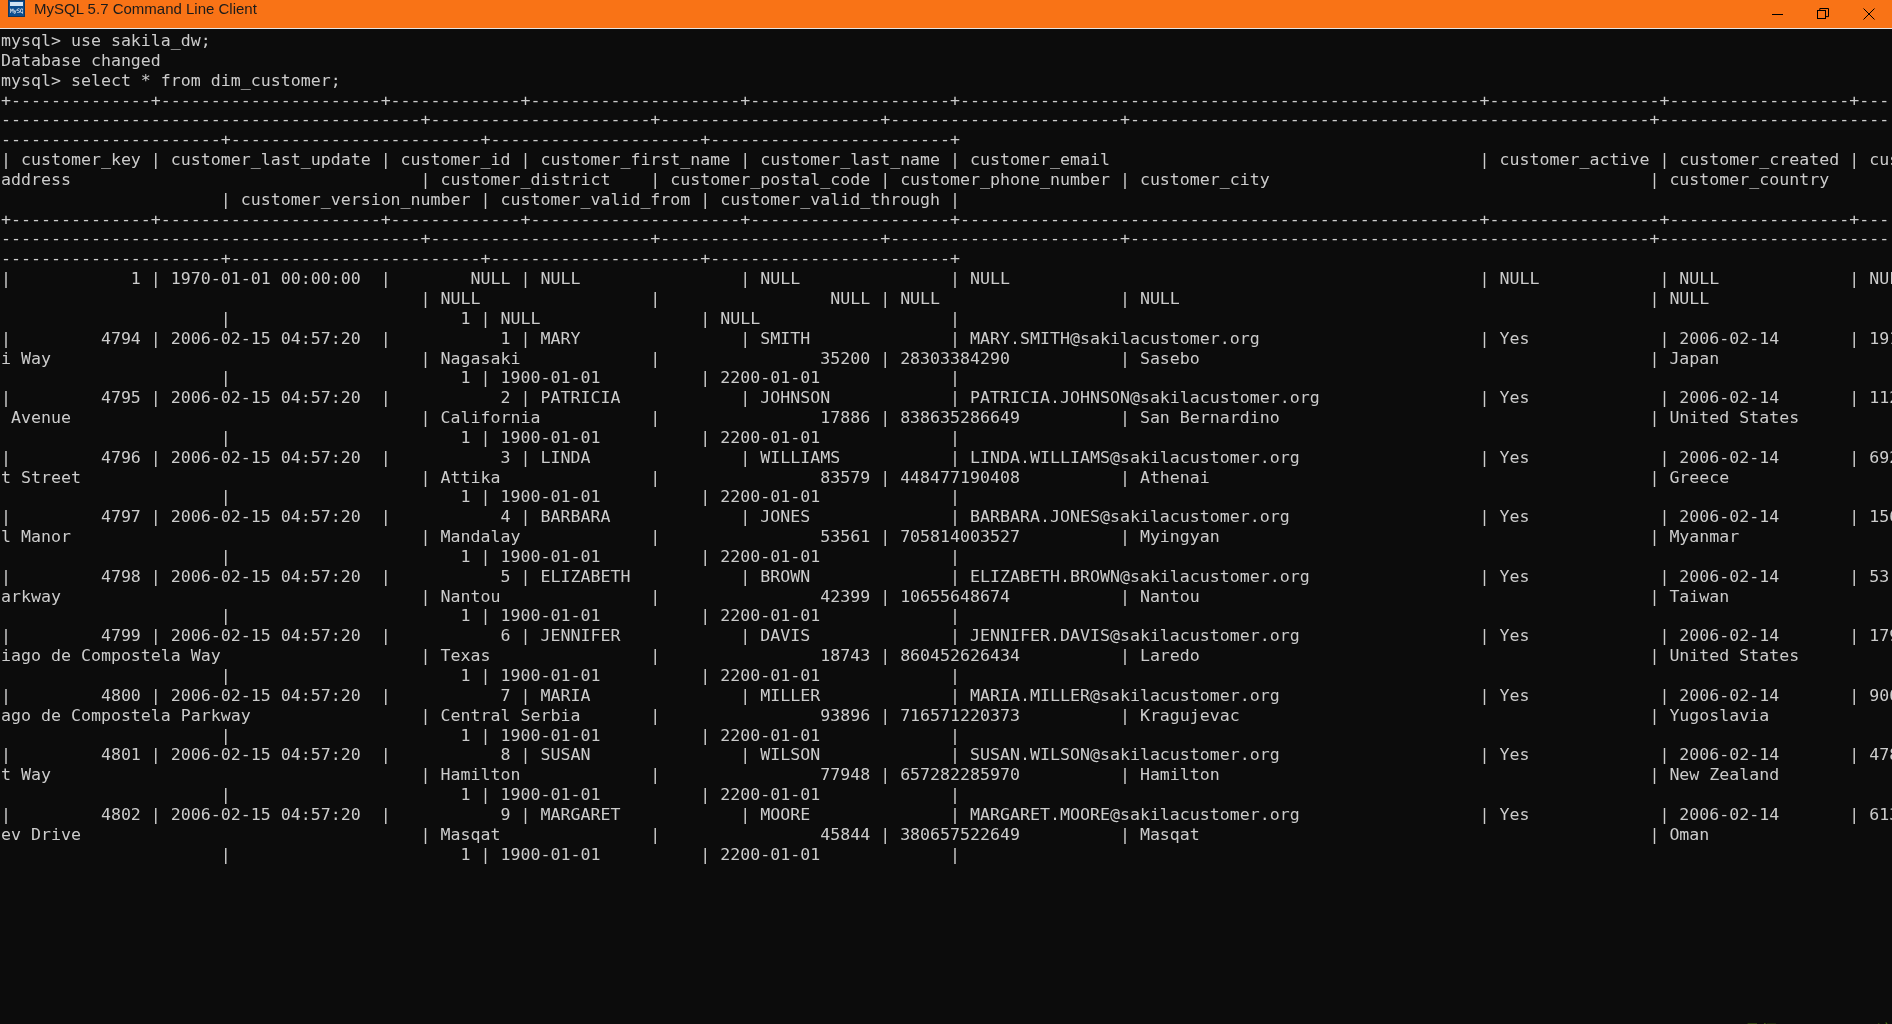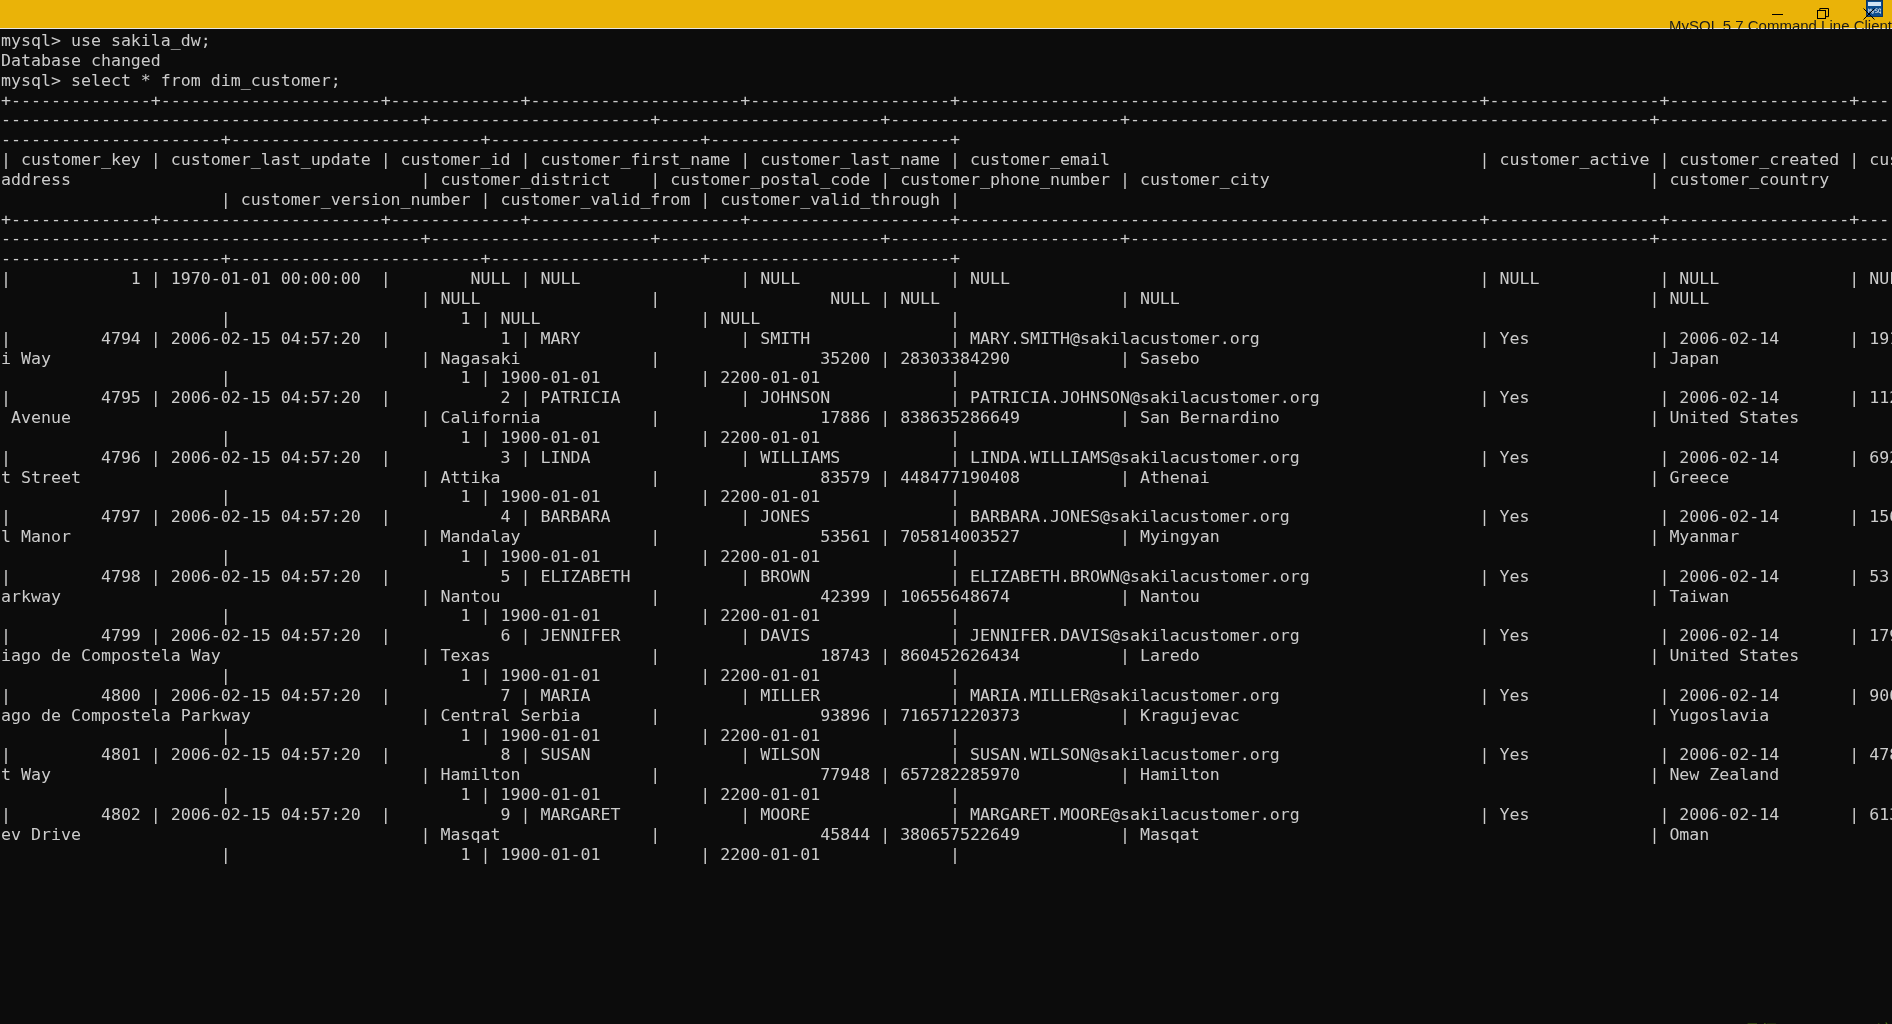--- a/index.html
+++ b/index.html
@@ -11,26 +11,25 @@
   body {
     width: 1892px;
     height: 1024px;
     overflow: hidden;
     font-family: "DejaVu Sans Mono", "Liberation Mono", monospace;
   }
 
   
   #titlebar {
     height: 28px;
-    background: #eab308;
+    background: #f97316;
     display: flex;
-    align-items: flex-end;
+    align-items: flex-start;
     position: relative;
     border-bottom: 1px solid #e6e6e6;
-    flex-direction: column;
   }
   #app-icon {
     width: 17px;
     height: 17px;
     margin-left: 8px;
     margin-right: 9px;
     background: #0b4d8f;
     border: 1px solid #10365f;
     box-sizing: border-box;
     position: relative;

